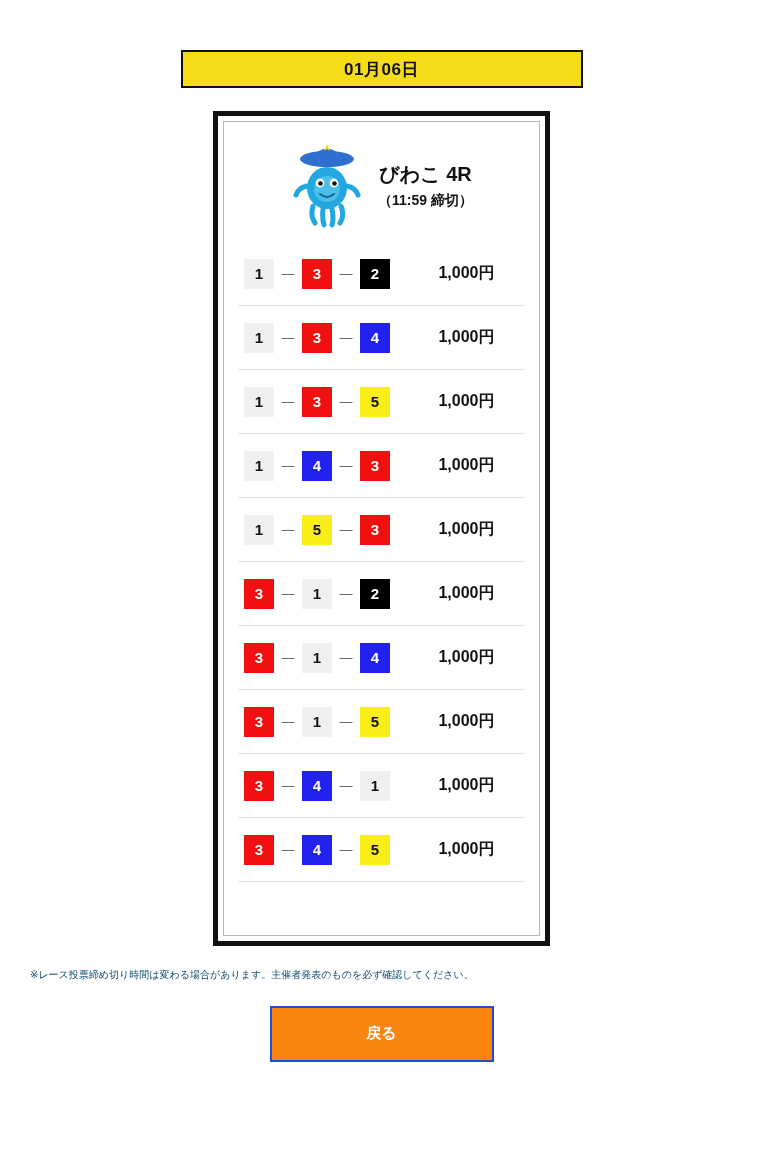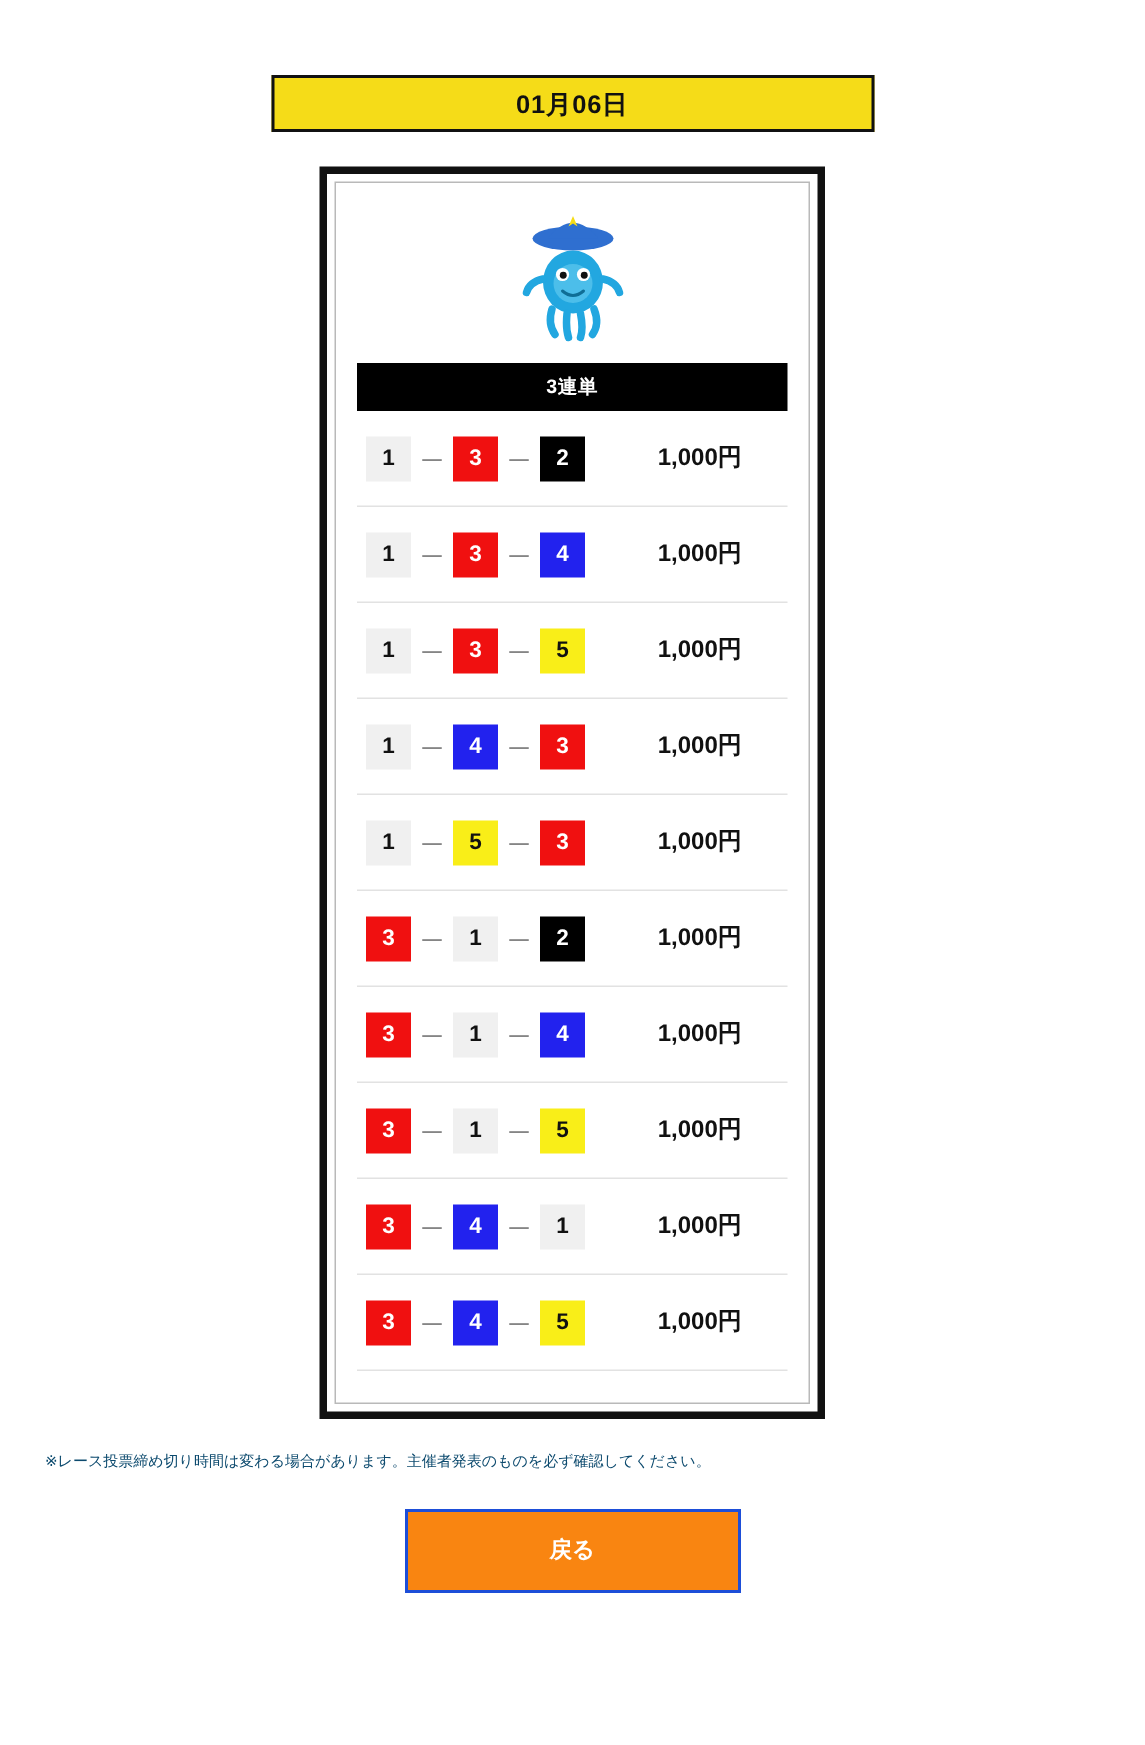--- a/index.html
+++ b/index.html
@@ -213,25 +213,26 @@
 
             <path d="M17 44 q-9 2 -11 9" stroke="#22a7e0" stroke-width="5" fill="none" stroke-linecap="round"></path>
             <path d="M57 44 q9 2 11 9" stroke="#22a7e0" stroke-width="5" fill="none" stroke-linecap="round"></path>
 
             <path d="M23 64 q-3 10 2 17" stroke="#22a7e0" stroke-width="5" fill="none" stroke-linecap="round"></path>
             <path d="M33 67 q-1 10 1 16" stroke="#22a7e0" stroke-width="5" fill="none" stroke-linecap="round"></path>
             <path d="M42 67 q2 10 0 16" stroke="#22a7e0" stroke-width="5" fill="none" stroke-linecap="round"></path>
             <path d="M51 64 q4 10 -1 17" stroke="#22a7e0" stroke-width="5" fill="none" stroke-linecap="round"></path>
           </svg>
         </div>
+        <div class="race-title-block">
+          <div class="race-title">びわこ 4R</div>
+          <div class="race-deadline">（11:59 締切）</div>
+        </div>
       </div>
 
-      <div class="bet-type-bar">
-        <span>3連単</span>
-      </div>
 
       <div id="bet-list">
           <div class="bet-row">
             <div class="combo">
               <span class="num c-white">1</span>
               <span class="dash">—</span>
               <span class="num c-red">3</span>
               <span class="dash">—</span>
               <span class="num c-black">2</span>
             </div>

